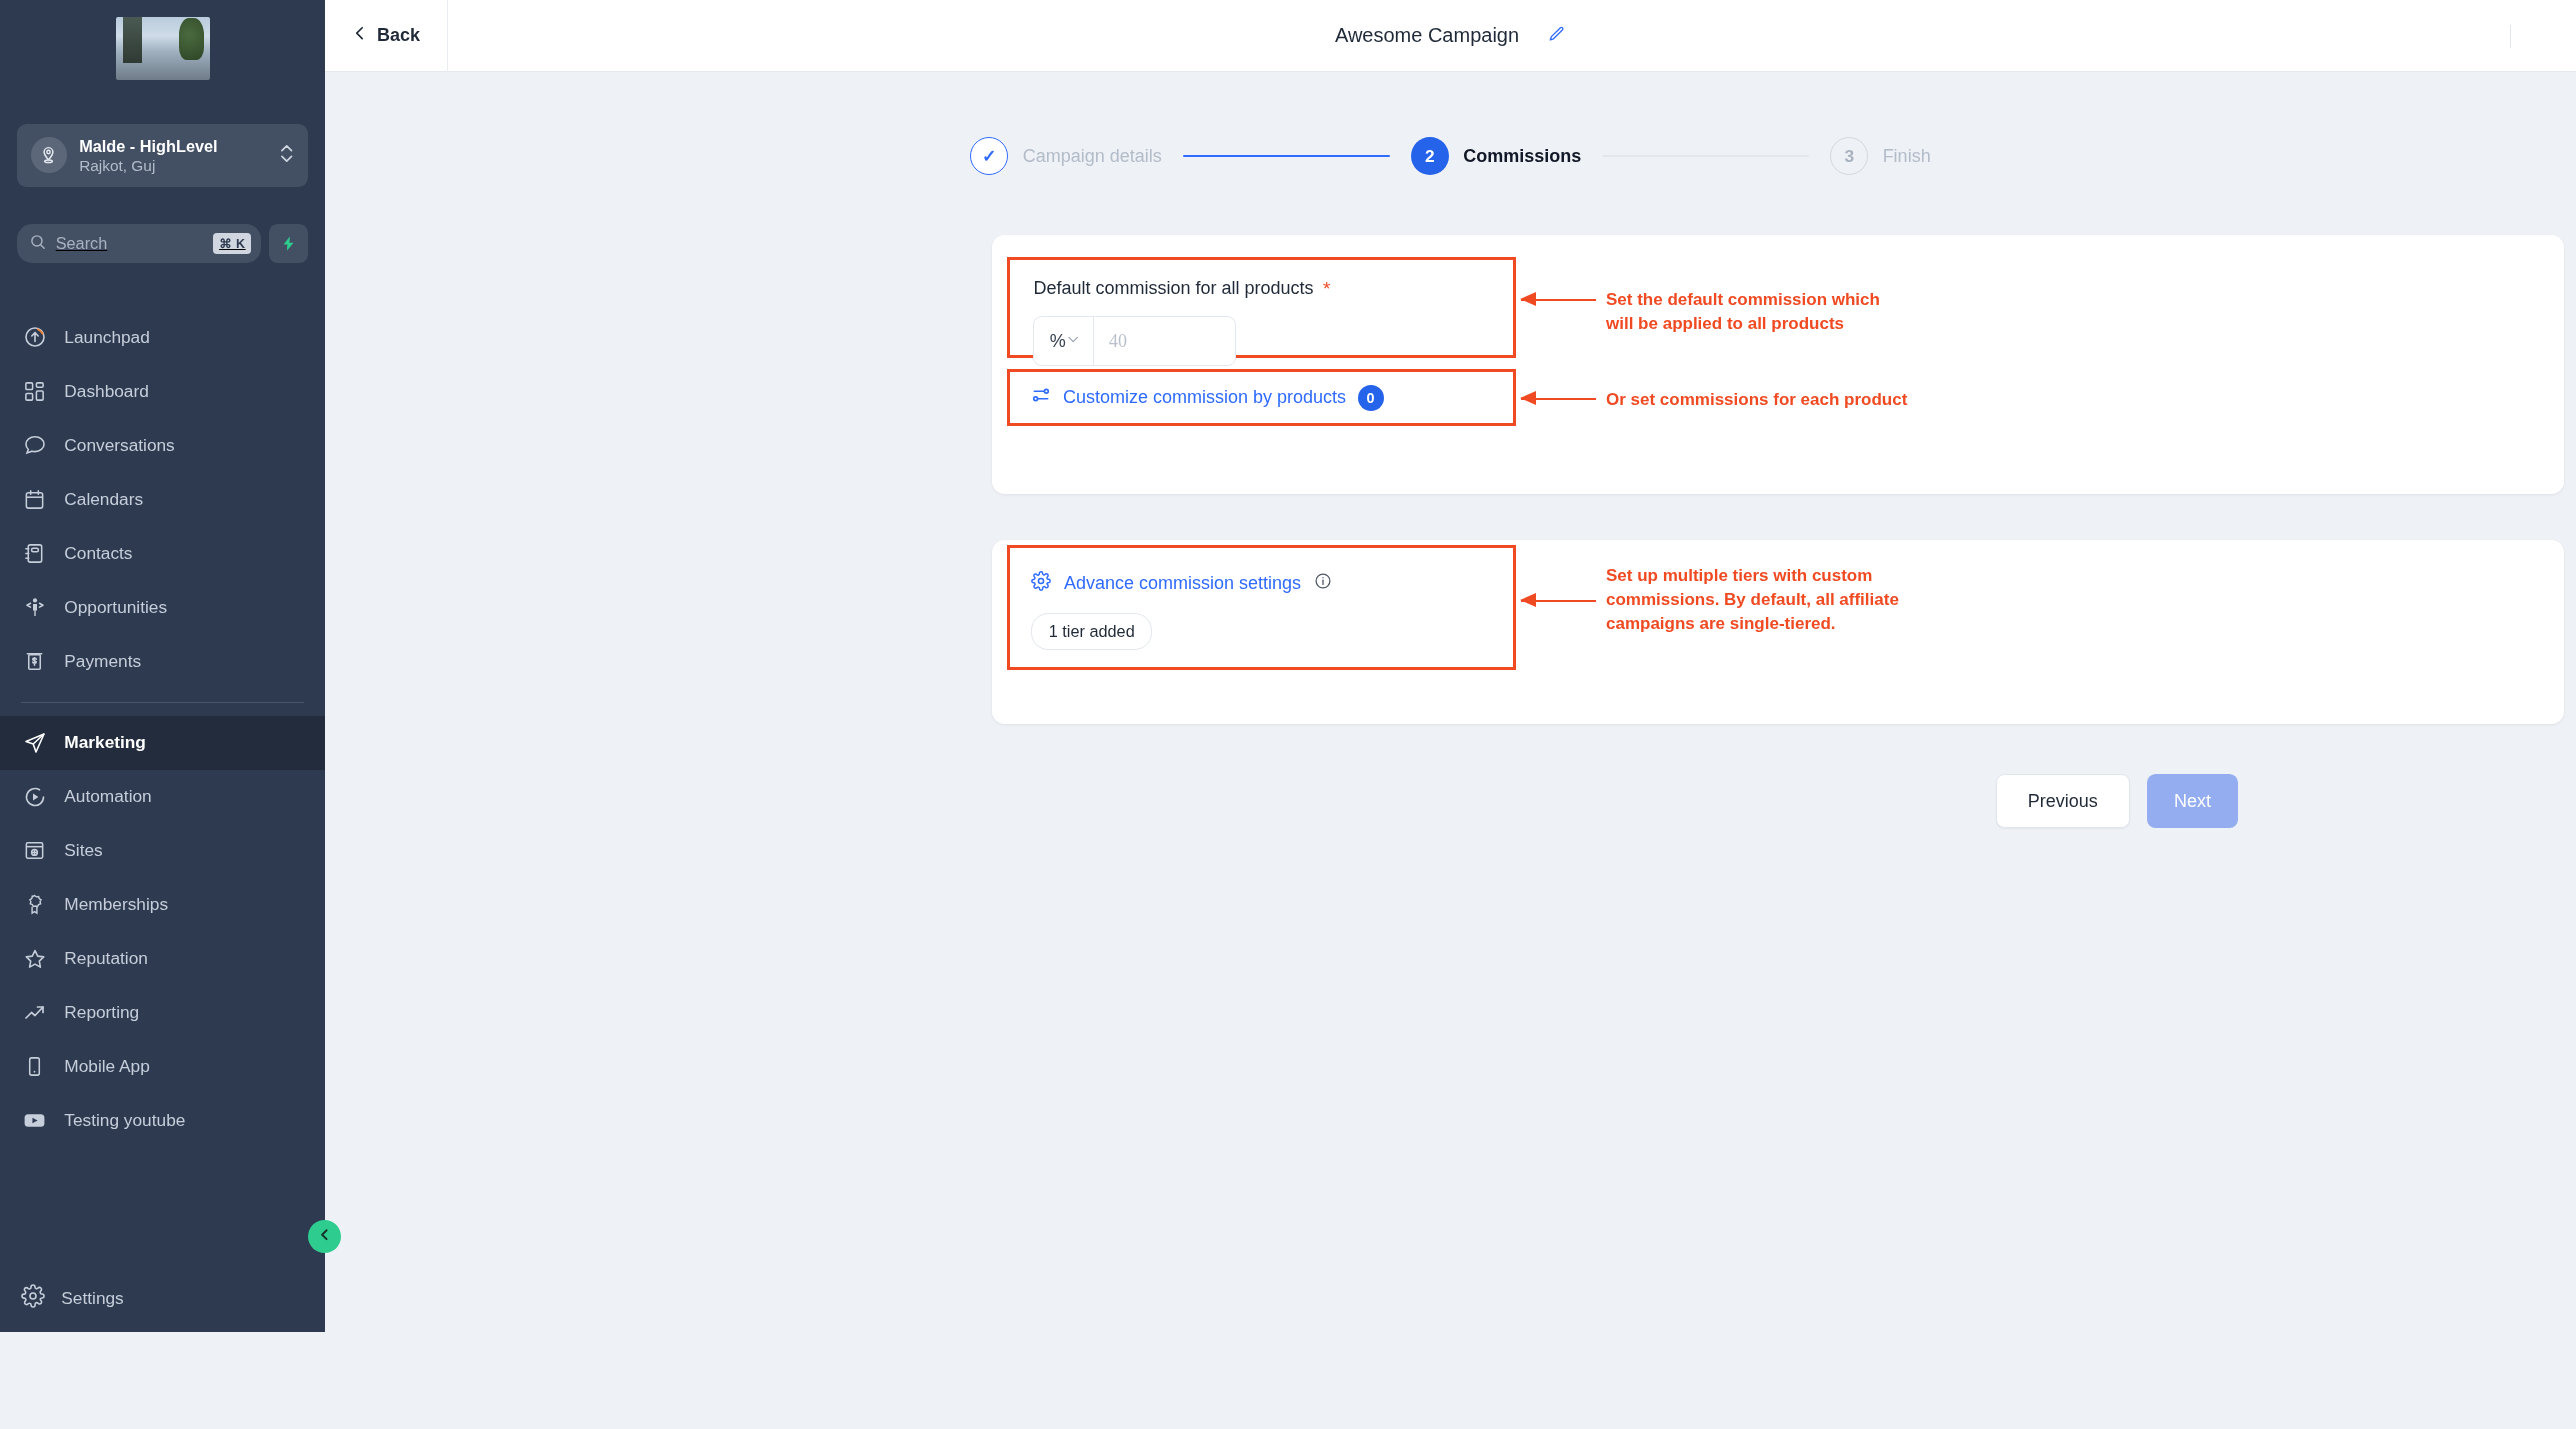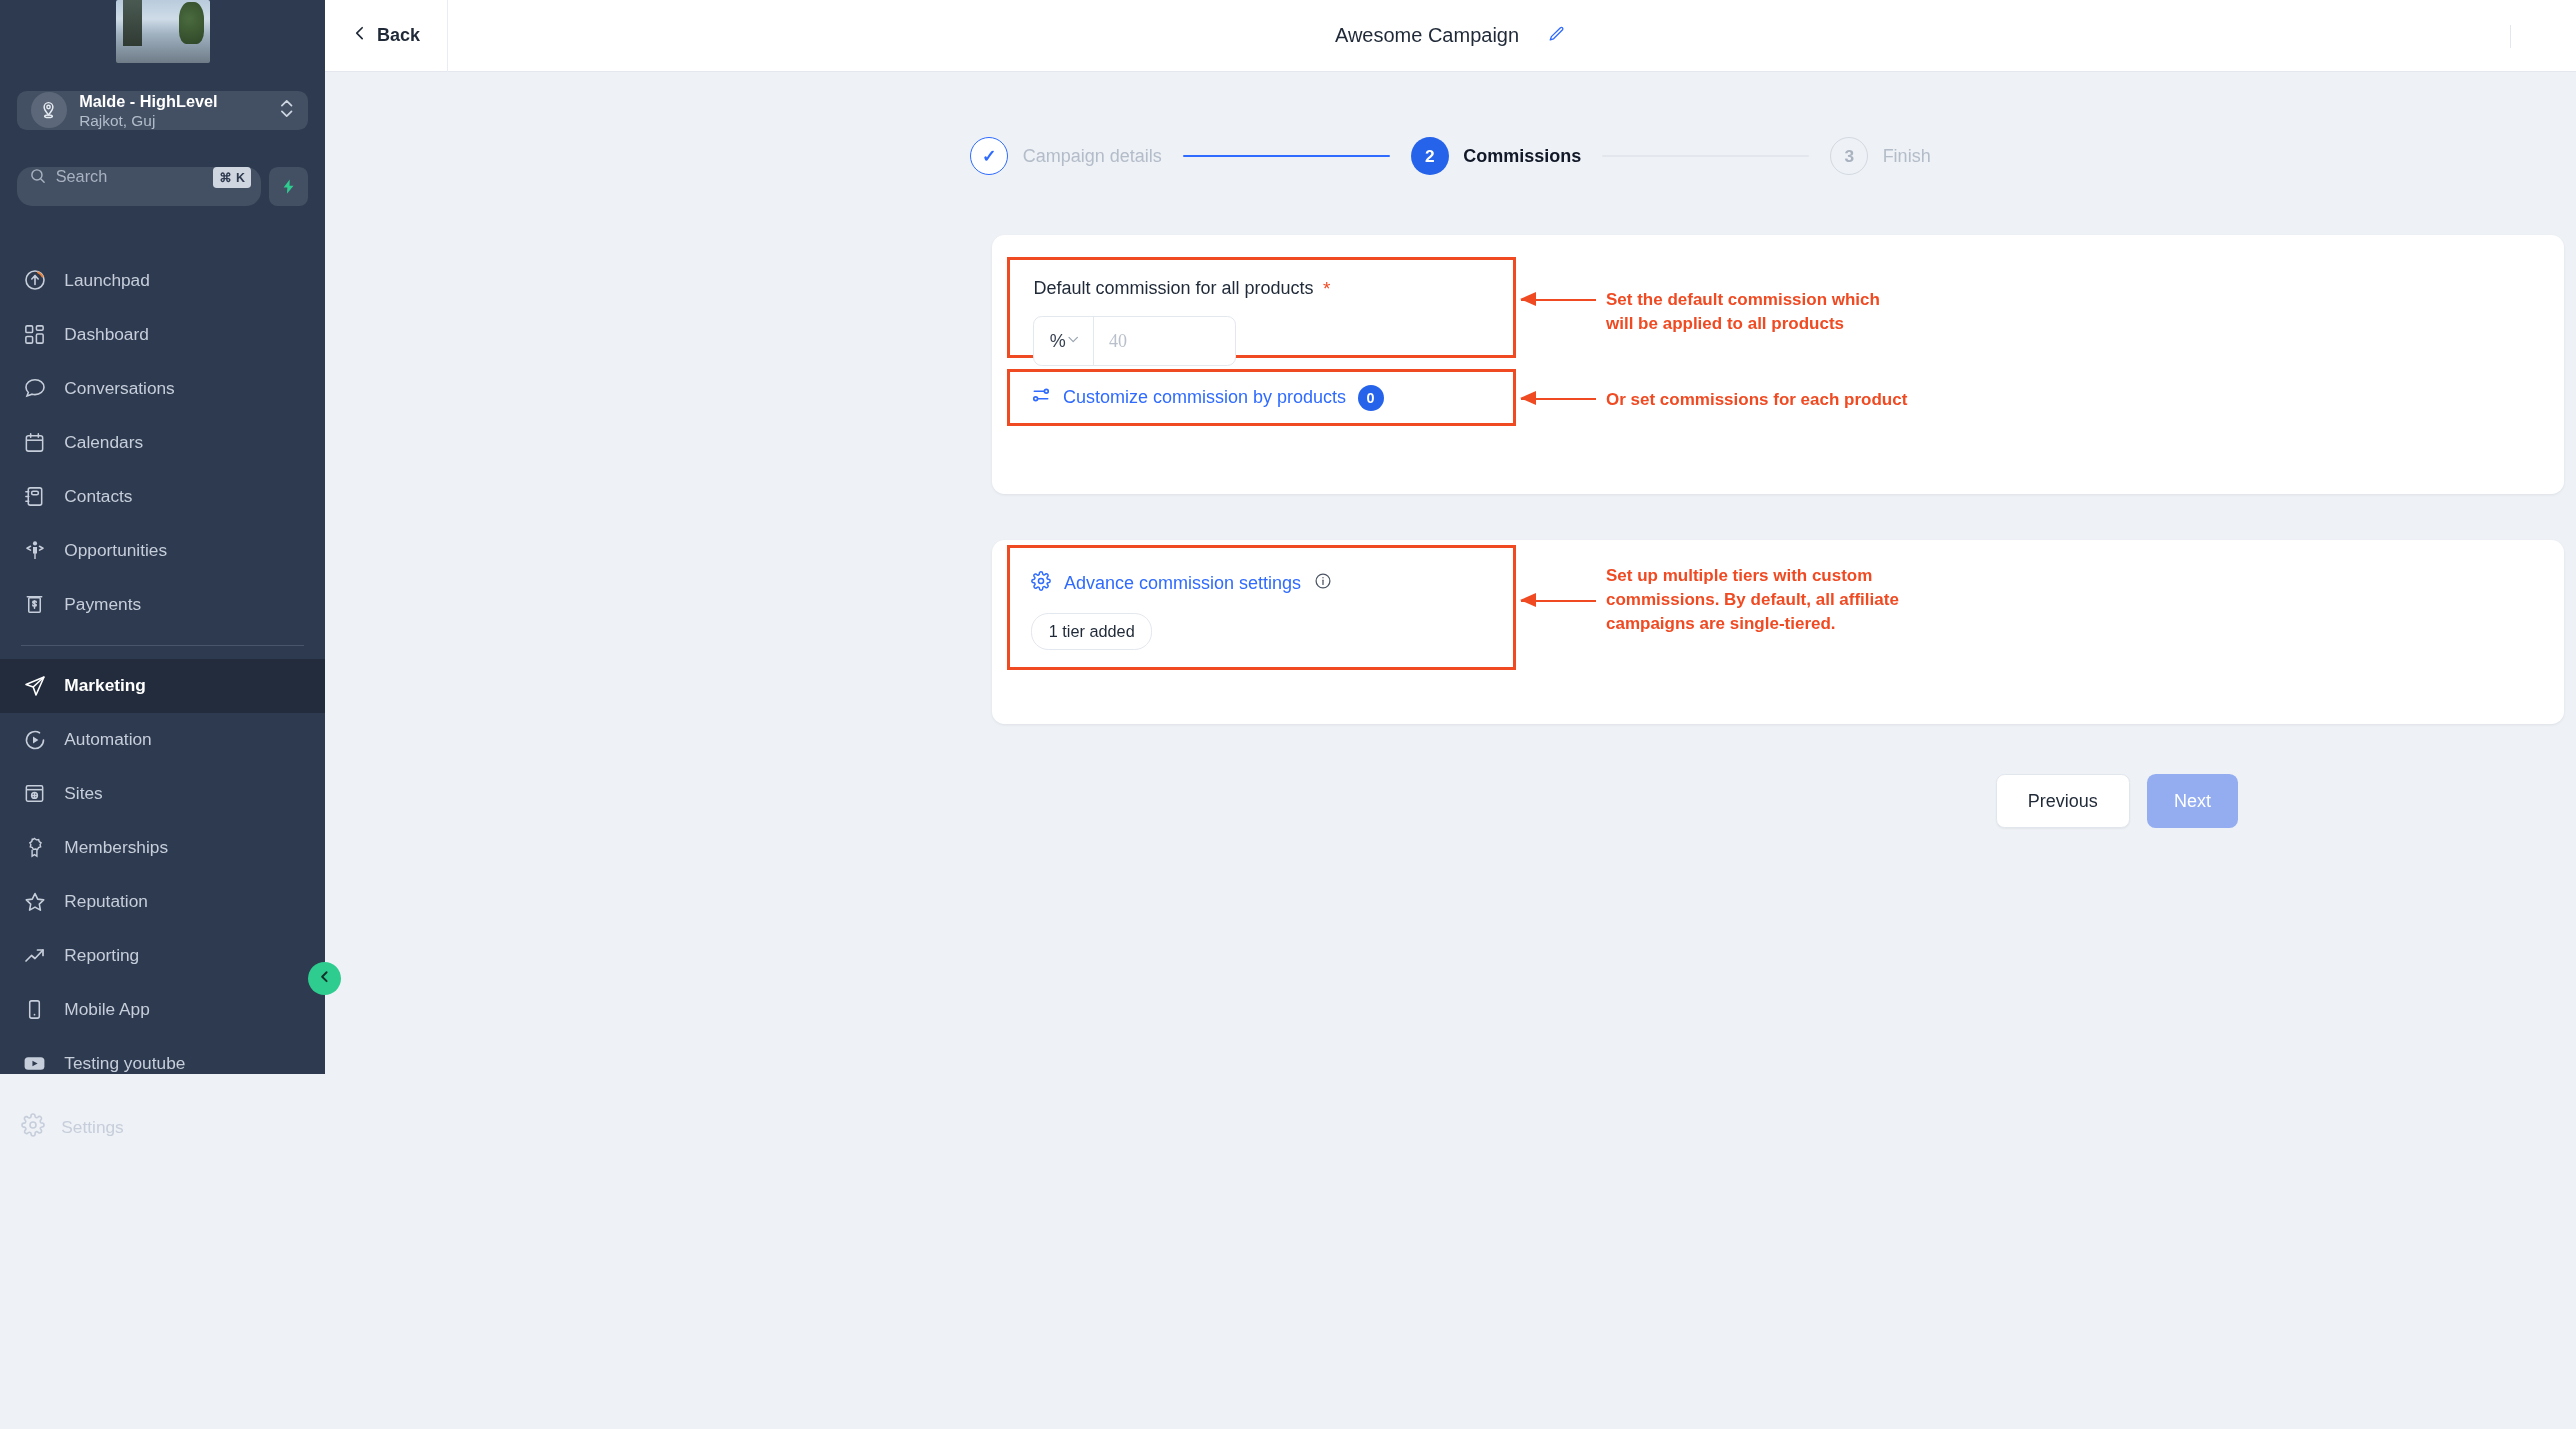--- a/index.html
+++ b/index.html
@@ -8,21 +8,21 @@
     height: 1429px;
     overflow: hidden;
     font-family: "Liberation Sans", sans-serif;
     background: #eef1f5;
   }
   .app { display: flex; width: 2576px; height: 1429px; }
 
   
   .sidebar {
     width: 325px;
-    height: 1074px;
+    height: 1332px;
     background: #2e3a4f;
     display: flex;
     flex-direction: column;
     flex: 0 0 325px;
     position: relative;
     gap: 22px;
   }
   .logo-wrap {
     height: 96px;
     display: flex;
@@ -77,23 +77,24 @@
 
   .search-row {
     margin: 15.4px 17.3px 0 17.3px;
     display: flex; gap: 7.7px; align-items: center;
   }
   .search-box {
     flex: 1;
     height: 39px;
     background: #434f63;
     border-radius: 15px;
-    display: flex; align-items: flex-start;
+    display: flex; align-items: center;
     padding: 0 9.6px 0 11.5px;
     gap: 9.6px;
+    text-decoration: underline;
   }
   .search-box .ph {
     flex: 1; color: #a8b2c1; font-size: 16.3px;
   }
   .kbd {
     background: #cfd6e0; color: #2e3a4f;
     border-radius: 3.8px; font-size: 12.5px; font-weight: 600;
     padding: 2.9px 5.8px; letter-spacing: 0.5px;
   }
   .bolt-btn {

